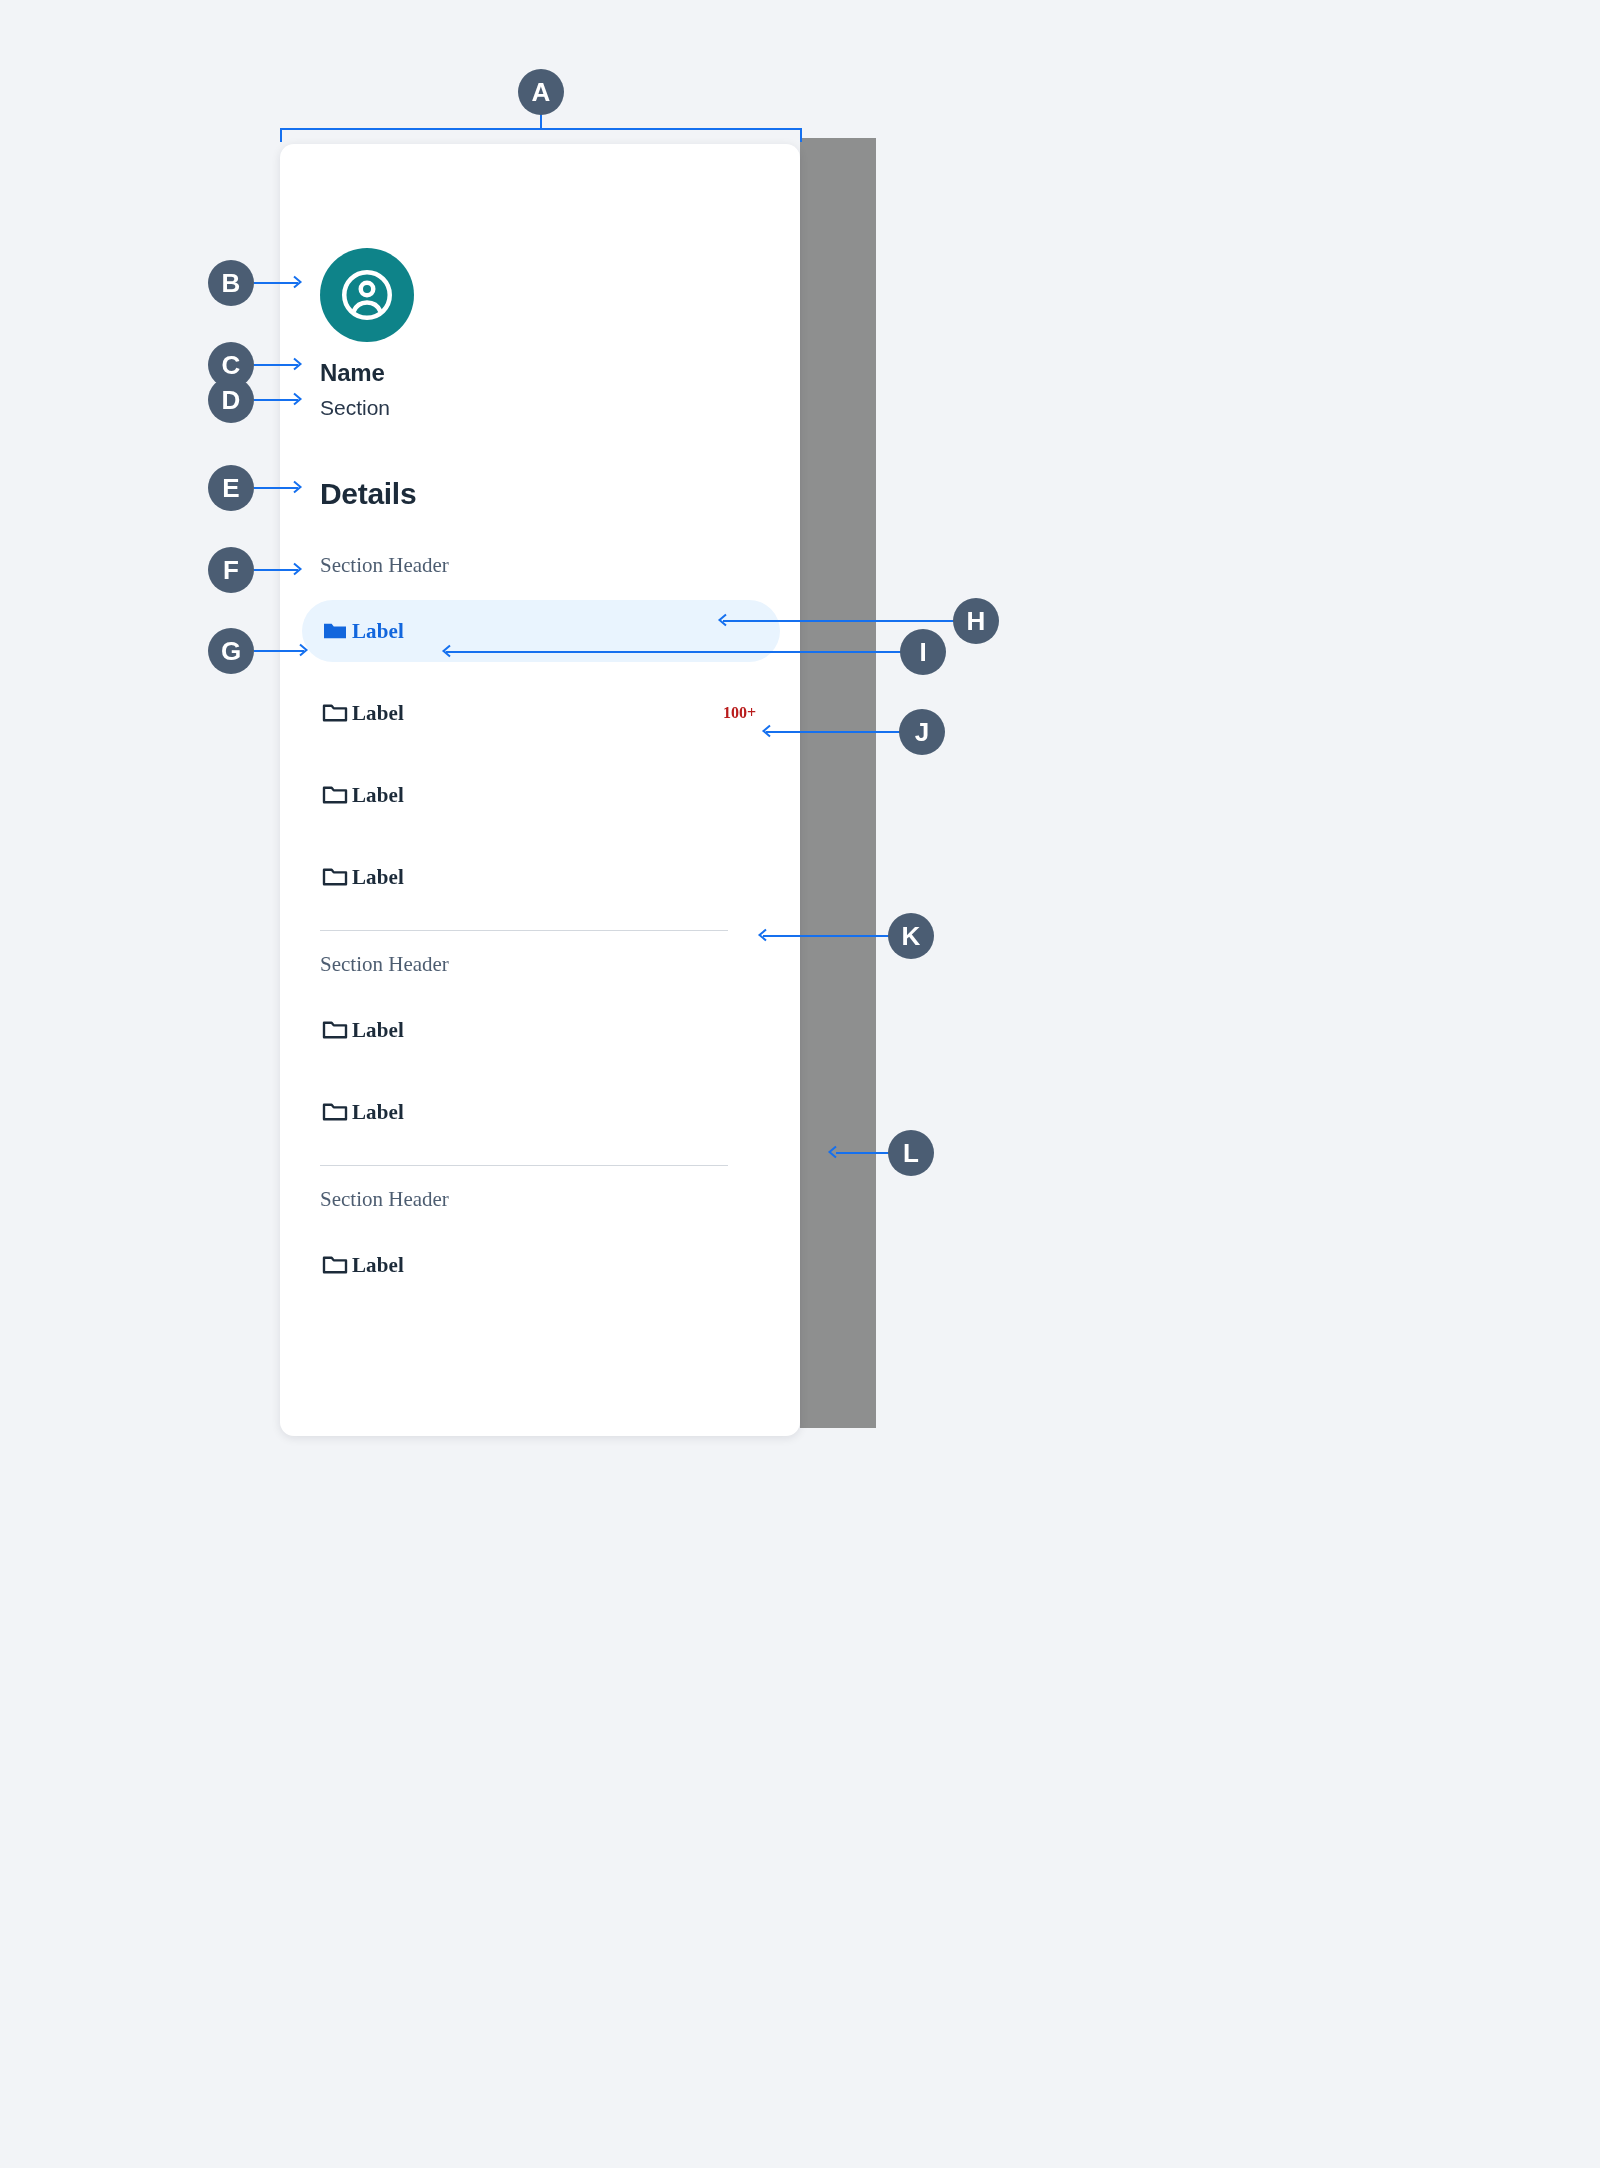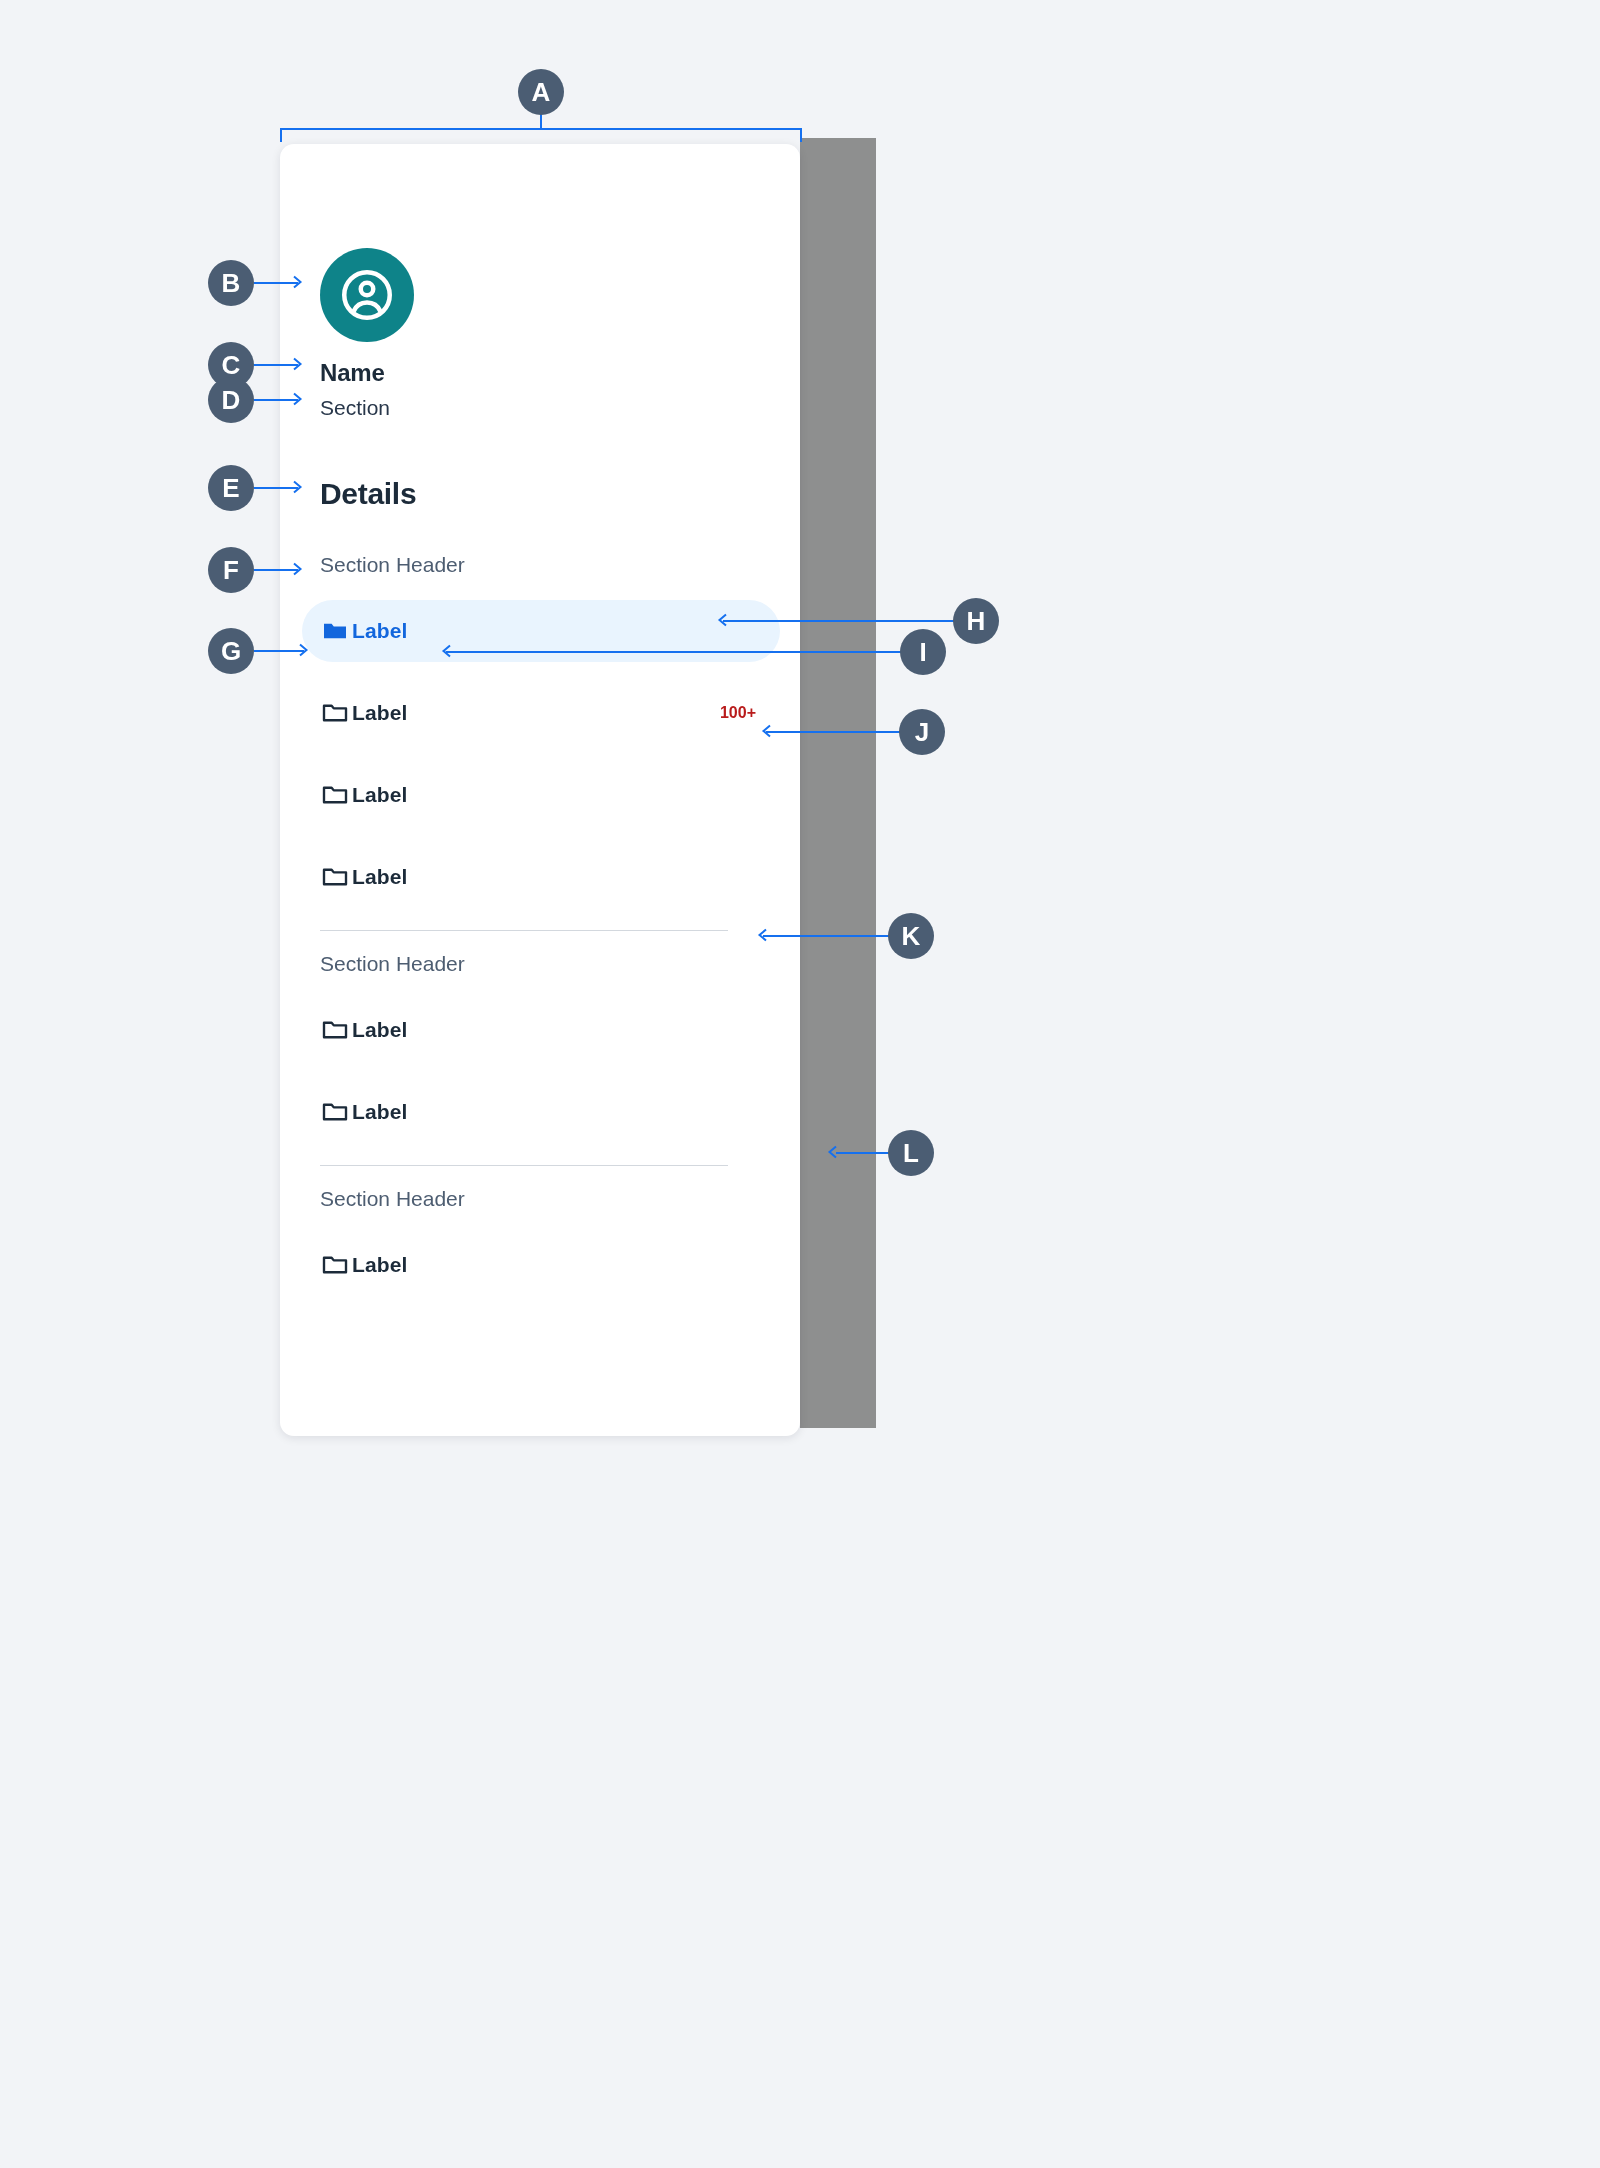--- a/index.html
+++ b/index.html
@@ -78,21 +78,21 @@
   .details {
     position: absolute; left: 40px; top: 252px;
     font-size: 21px; font-weight: 400; color: #28374a;
   }
   .headline {
     position: absolute; left: 40px; top: 333px;
     font-size: 30px; font-weight: 700; color: #1c2b3a;
     letter-spacing: -.3px;
   }
 
-  .list { position: absolute; left: 0; top: 404px; width: 488px; }
+  .list { position: absolute; left: 0; top: 404px; width: 488px; font-family: Liberation Serif, serif; }
 
   .sec-head {
     font-size: 21px; color: #4d5d71; font-weight: 400;
     padding: 0 0 0 40px; height: 34px; line-height: 34px;
   }
 
   .row {
     position: relative;
     display: flex; align-items: center;
     height: 62px;

